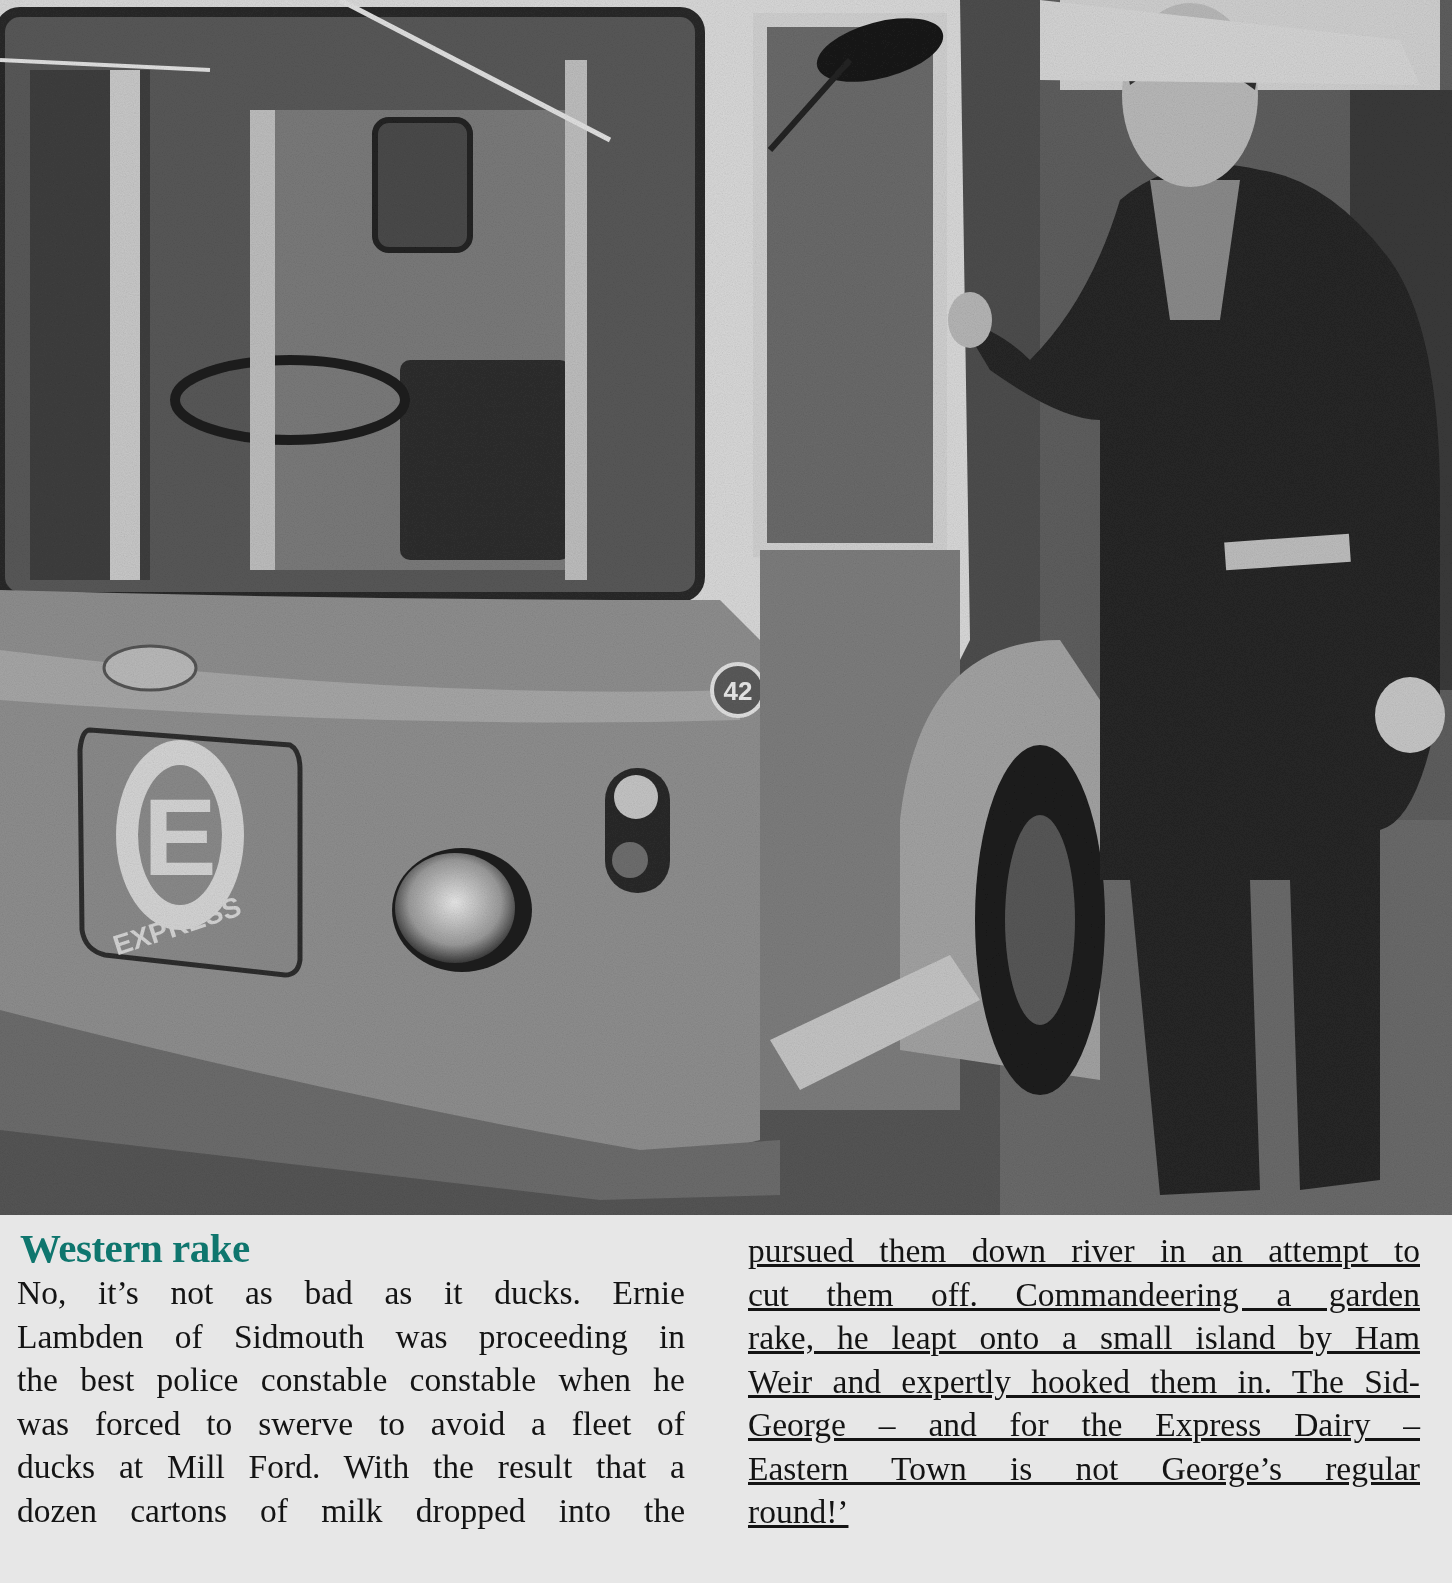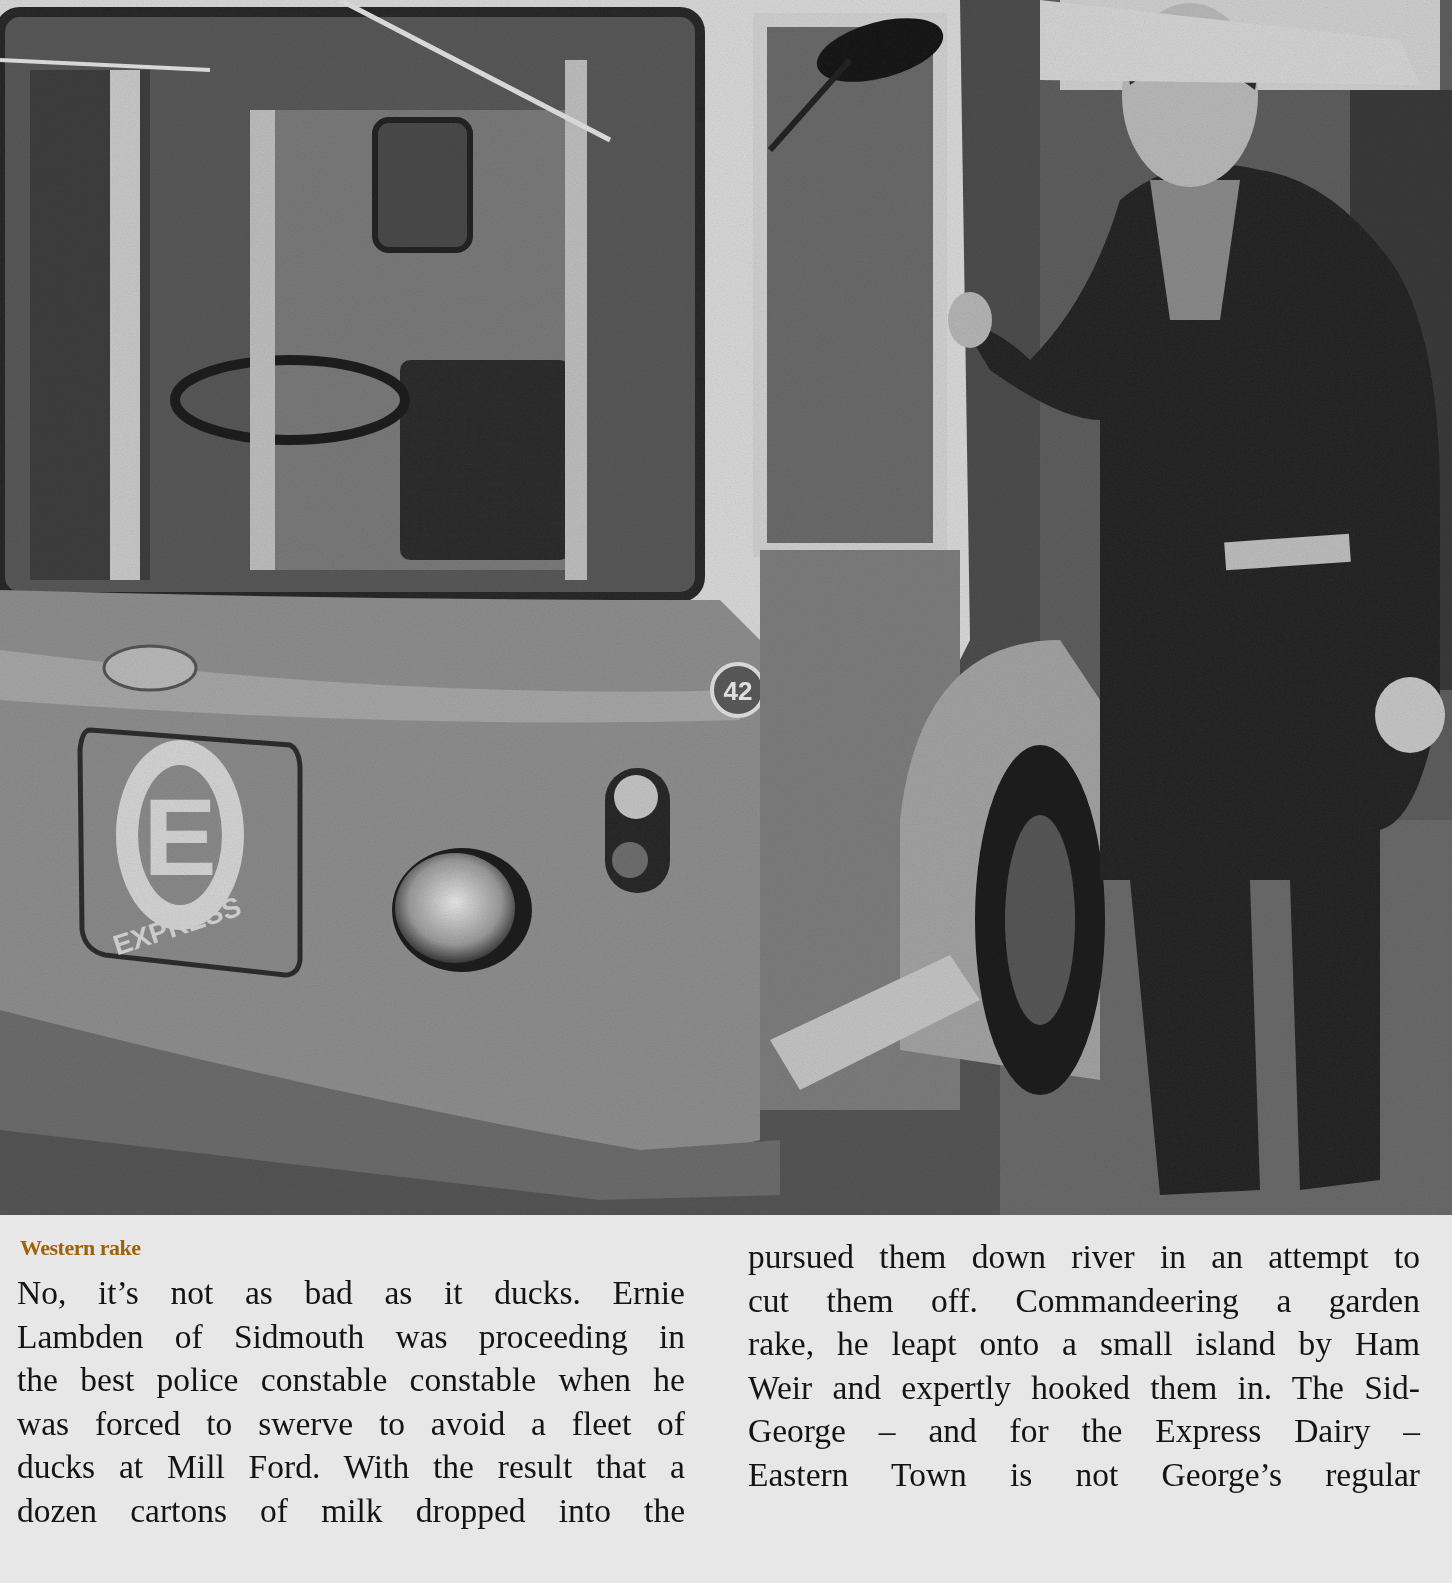--- a/index.html
+++ b/index.html
@@ -19,29 +19,29 @@
     }
     .col {
       position: absolute; top: 0;
       font-family: "Liberation Serif", "DejaVu Serif", serif;
       color: #141414;
       font-size: 33.5px;
       line-height: 43.5px;
       text-align: justify;
     }
     .col.left { left: 17px; width: 668px; top: 14px; }
-    .col.right { left: 748px; width: 672px; top: 20px; }
+    .col.right { left: 748px; width: 672px; top: 14px; text-decoration: underline; }
     .headline {
       font-family: "Liberation Serif", "DejaVu Serif", serif;
       font-weight: bold;
-      font-size: 22px;
+      font-size: 41px;
       line-height: 38px;
       letter-spacing: -0.5px;
       margin: 0 0 4px 3px;
-      color: #a16207;
+      color: #0f766e;
     }
     .body-text { margin: 0; text-align-last: auto; }
     .body-text span.line { display: block; text-align: justify; text-align-last: justify; }
     .body-text span.line.last { text-align-last: left; }
     .num-badge text { font-family: "Liberation Sans", sans-serif; }
   </style>
 </head>
 <body>
 
 <div class="photo">
@@ -150,15 +150,16 @@
     </p>
   </div>
   <div class="col right">
     <p class="body-text">
       <span class="line">pursued them down river in an attempt to</span>
       <span class="line">cut them off. Commandeering a garden</span>
       <span class="line">rake, he leapt onto a small island by Ham</span>
       <span class="line">Weir and expertly hooked them in. The Sid-</span>
       <span class="line">George – and for the Express Dairy –</span>
       <span class="line">Eastern Town is not George’s regular</span>
+      <span class="line last">round!’</span>
     </p>
   </div>
 </div>
 
 </body></html>

